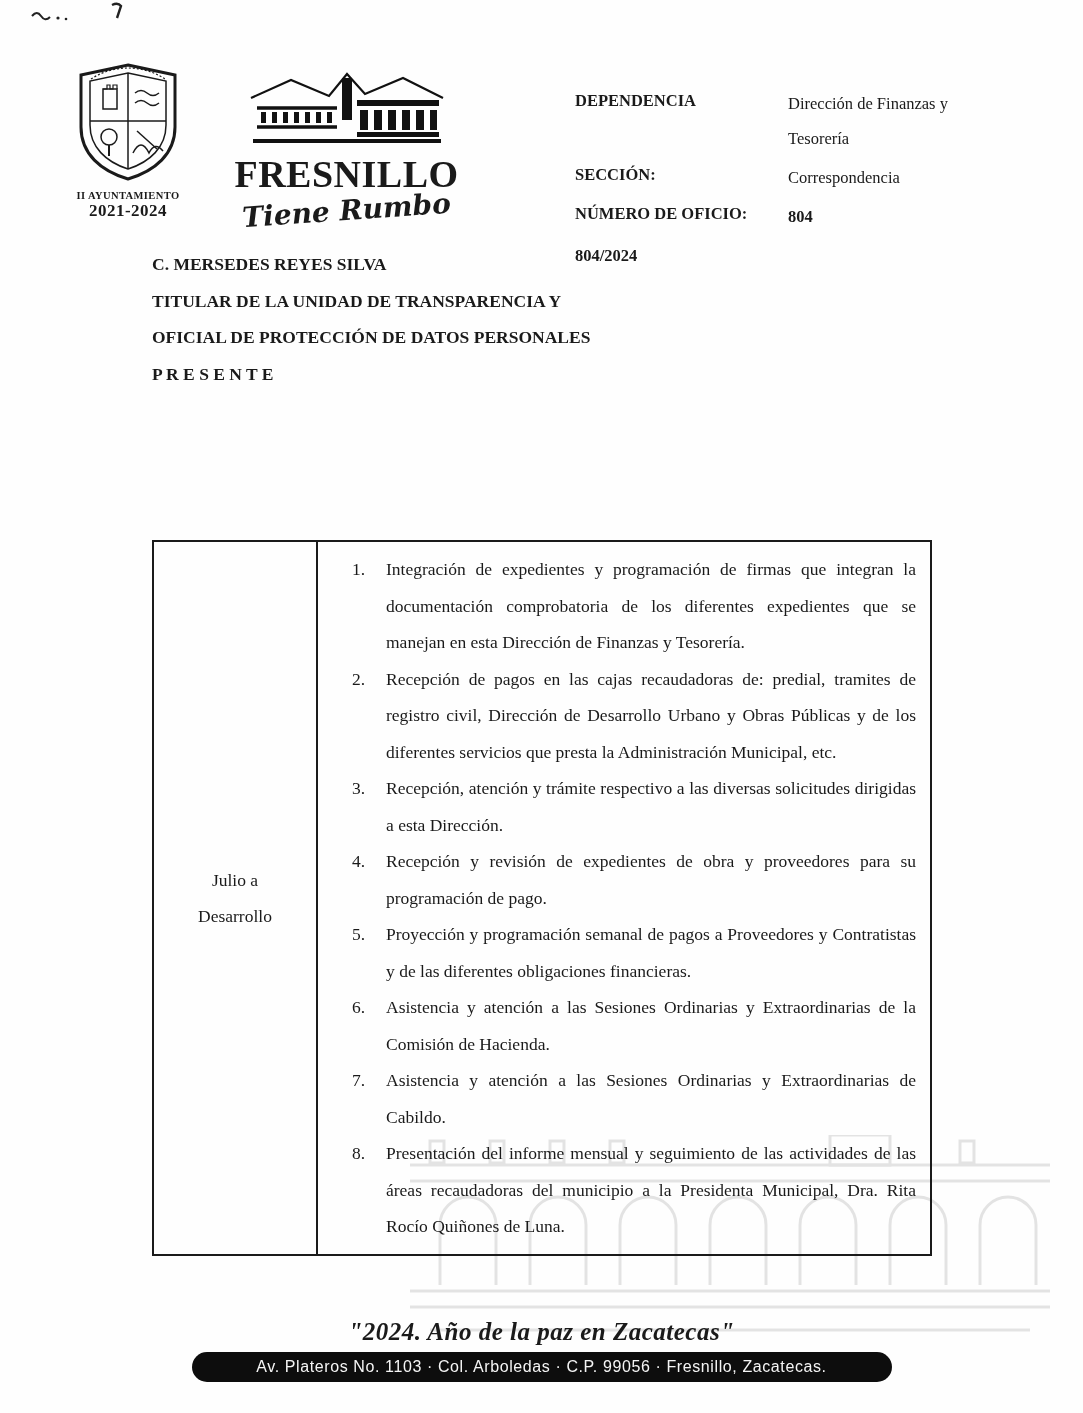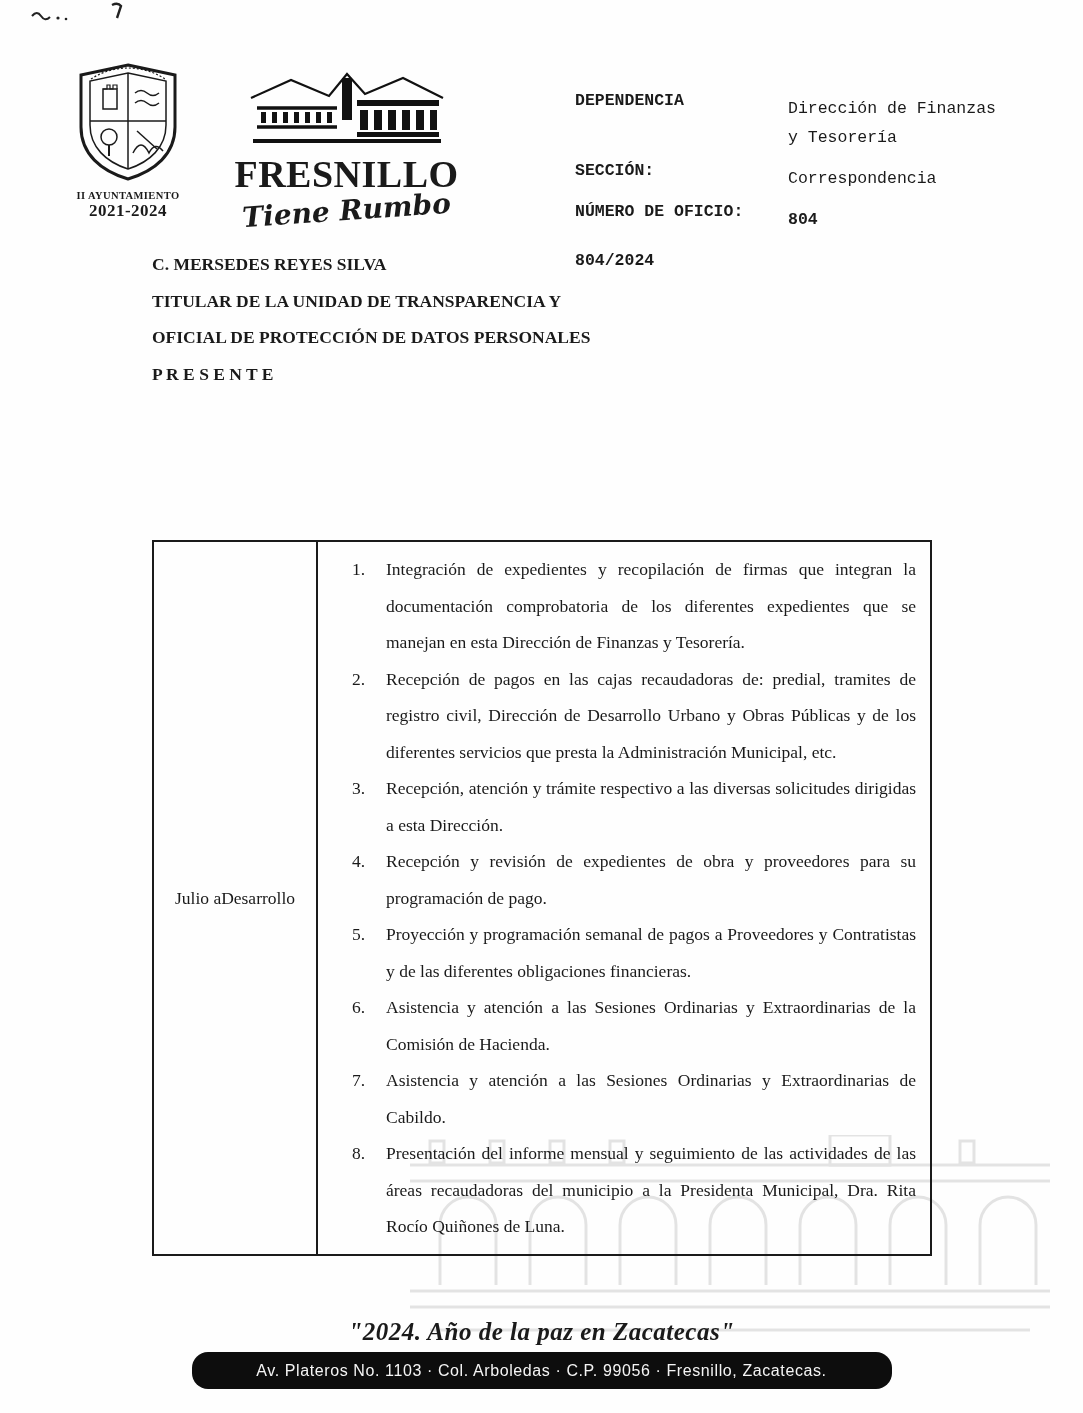--- a/index.html
+++ b/index.html
@@ -37,26 +37,26 @@
   }
   .brand-tagline {
     font-family:"DejaVu Serif", serif;
     font-size:28px; font-weight:bold; font-style:italic;
     transform:rotate(-4deg);
     margin-top:-2px;
   }
 
   .meta-block {
     position:absolute; left:575px; top:86px; width:450px;
-    font-family:Liberation Mono, monospace; font-size:16.5px;
+    font-family:Liberation Serif, serif; font-size:16.5px;
     z-index:1;
   }
   .meta-row { display:flex; align-items:flex-start; margin-bottom:4px; }
   .meta-label { width:213px; font-weight:bold; line-height:29px; flex:none; }
-  .meta-value { width:220px; line-height:29px;margin-top:8px; }
+  .meta-value { width:220px; line-height:35px; }
   .meta-value.bold { font-weight:bold; }
 
   
   .addressee {
     position:absolute; left:152px; top:246px; z-index:1;
     font-size:17.5px; font-weight:bold; line-height:36.5px;
   }
 
   
   .body-par {
@@ -67,38 +67,38 @@
 
   
   .acts-table {
     position:absolute; left:152px; top:540px; width:780px; z-index:1;
     border:2px solid #1a1a1a;
     display:flex;
   }
   .acts-period {
     width:164px; flex:none;
     border-right:2px solid #1a1a1a;
-    display:flex; justify-content:center; align-items:center;
+    display:flex; flex-direction:column; justify-content:center; align-items:center;
     font-size:17.5px; line-height:36px; text-align:center;
   }
   .acts-list { flex:1; padding:9px 14px 9px 0; }
   .act-item { display:flex; padding-left:34px; }
   .act-num { width:34px; flex:none; font-size:17.5px; line-height:36.5px; }
   .act-text { flex:1; font-size:17.5px; line-height:36.5px; text-align:justify; }
 
   
   .slogan {
     position:absolute; left:0; top:1318px; width:100%; z-index:1;
     text-align:center;
     font-size:25px; font-weight:bold; font-style:italic;
     letter-spacing:.5px;
   }
   .address-bar {
     position:absolute; left:50%; top:1352px; transform:translateX(-50%); z-index:1;
-    width:700px; height:37px;
+    width:700px; height:30px;
     background:#0d0d0d; border-radius:16px;
     color:#f5f5f5;
     font-family:"Liberation Sans", sans-serif; font-size:16px; letter-spacing:.6px;
     display:flex; align-items:center; justify-content:center;
     white-space:nowrap;
   }
   .social-row {
     position:absolute; left:0; top:1391px; width:100%; z-index:1;
     display:flex; justify-content:center; align-items:center; gap:34px;
     font-family:"Liberation Sans", sans-serif; font-size:16px; font-weight:bold;
@@ -222,21 +222,21 @@
 
 
   <div class="acts-table">
     <div class="acts-period">
       <div>Julio a</div>
       <div>Desarrollo</div>
     </div>
     <div class="acts-list">
       <div class="act-item">
         <span class="act-num">1.</span>
-        <div class="act-text">Integración de expedientes y recopilación de firmas que integran la documentación comprobatoria de los diferentes expedientes que se manejan en esta Dirección de Finanzas y Tesorería.</div>
+        <div class="act-text">Integración de expedientes y programación de firmas que integran la documentación comprobatoria de los diferentes expedientes que se manejan en esta Dirección de Finanzas y Tesorería.</div>
       </div>
       <div class="act-item">
         <span class="act-num">2.</span>
         <div class="act-text">Recepción de pagos en las cajas recaudadoras de: predial, tramites de registro civil, Dirección de Desarrollo Urbano y Obras Públicas y de los diferentes servicios que presta la Administración Municipal, etc.</div>
       </div>
       <div class="act-item">
         <span class="act-num">3.</span>
         <div class="act-text">Recepción, atención y trámite respectivo a las diversas solicitudes dirigidas a esta Dirección.</div>
       </div>
       <div class="act-item">

